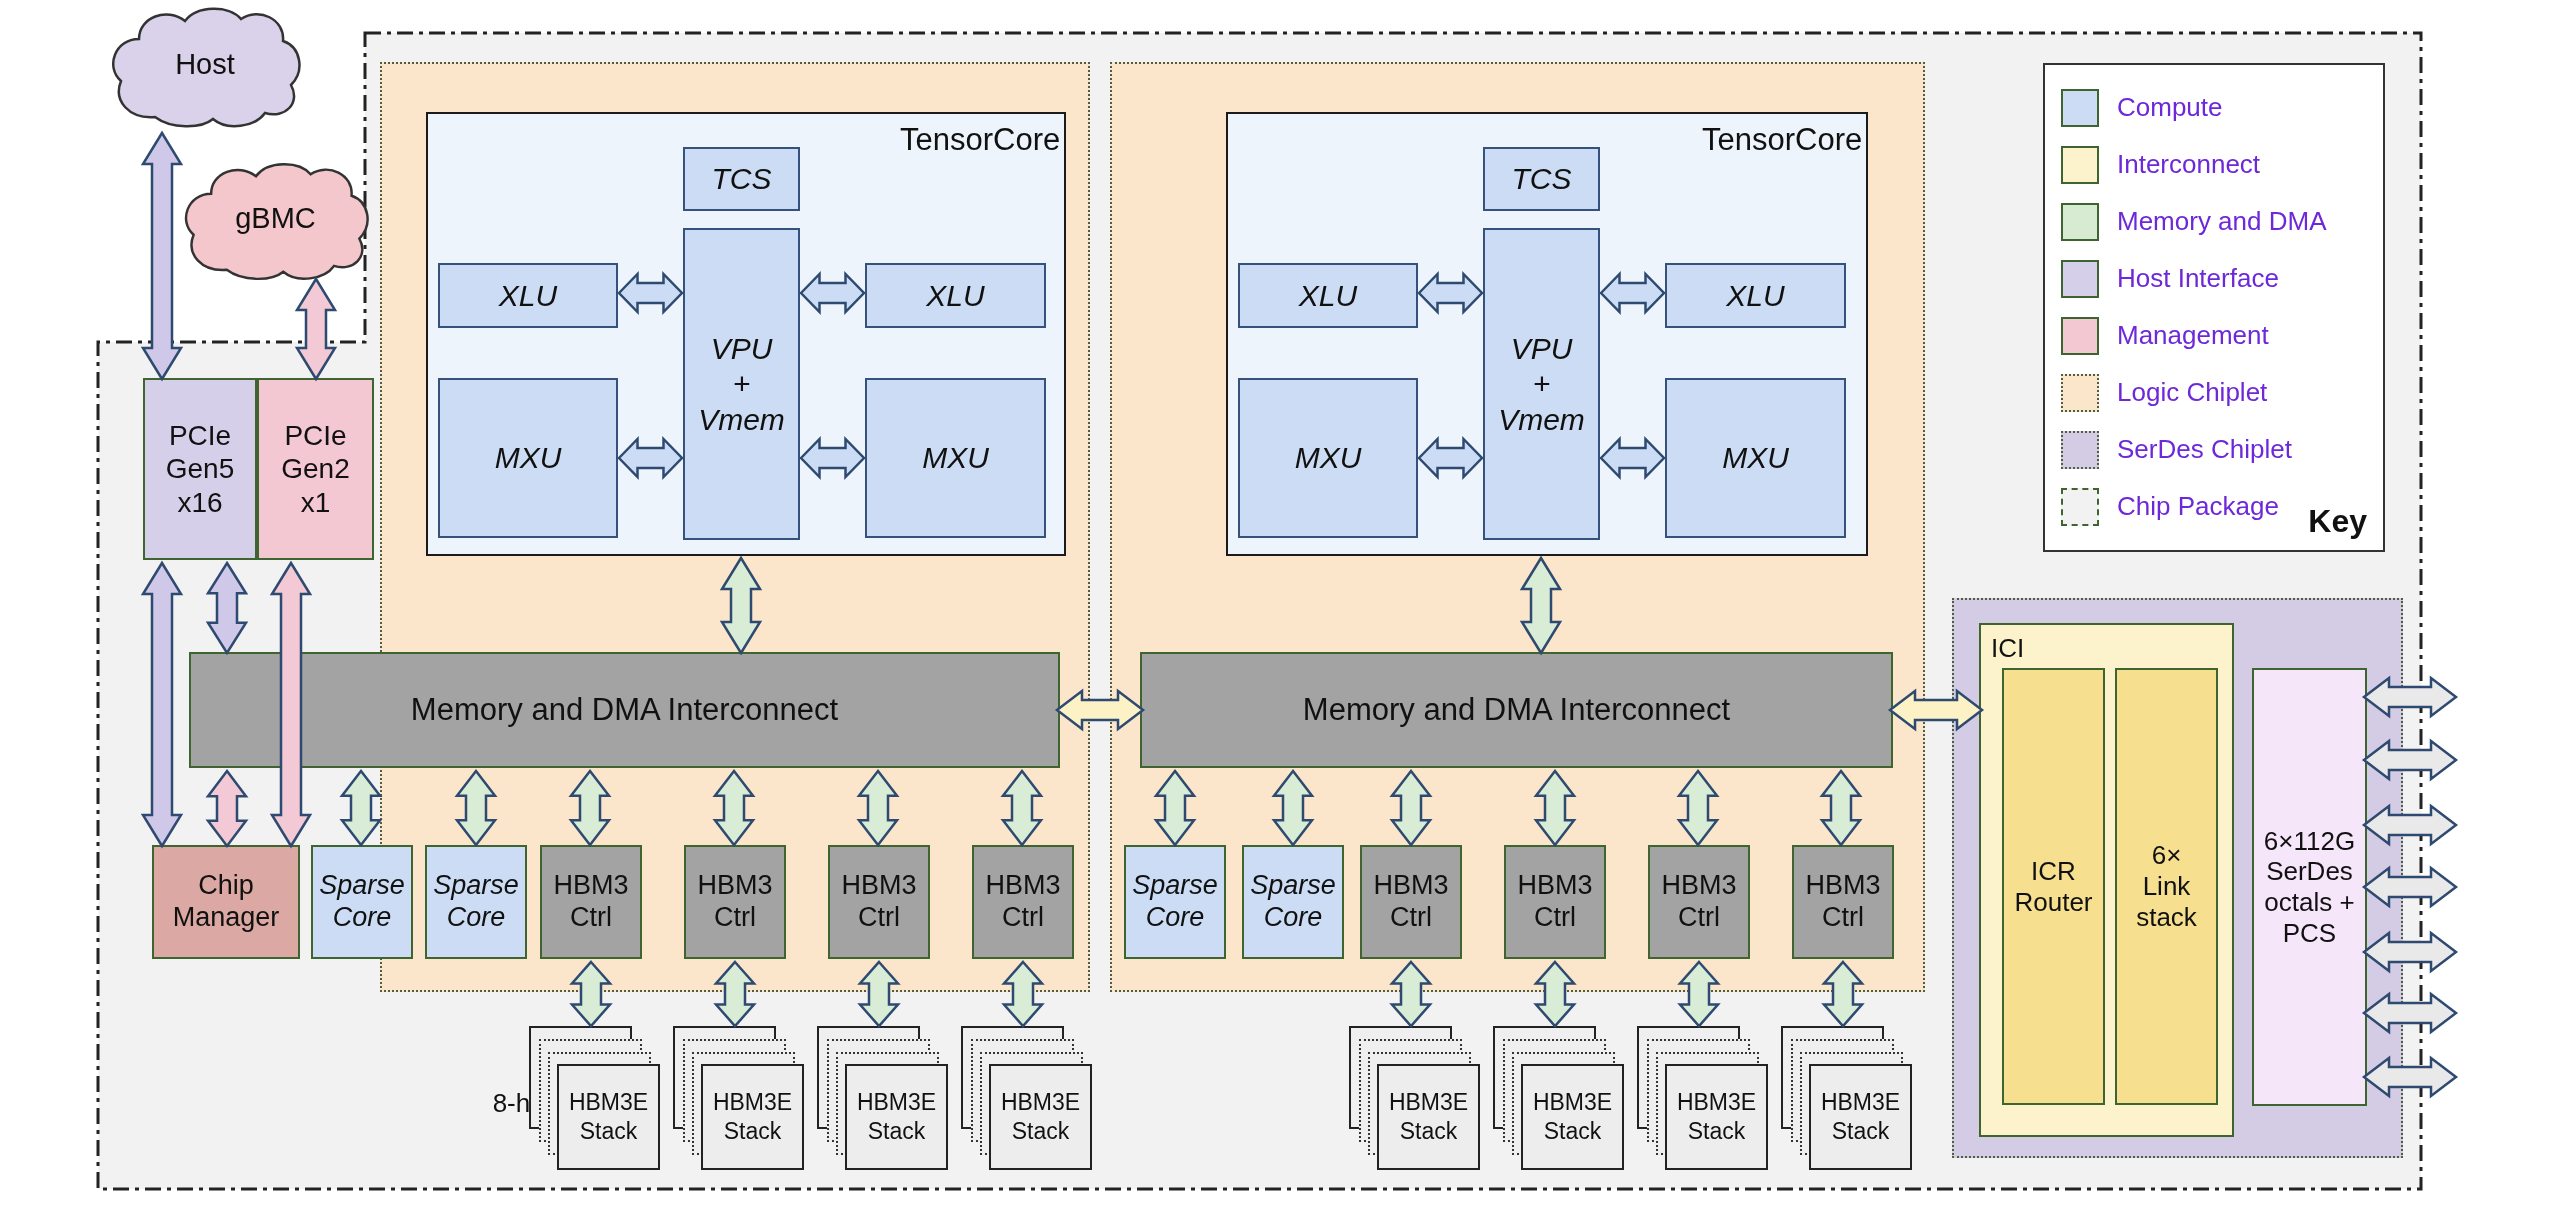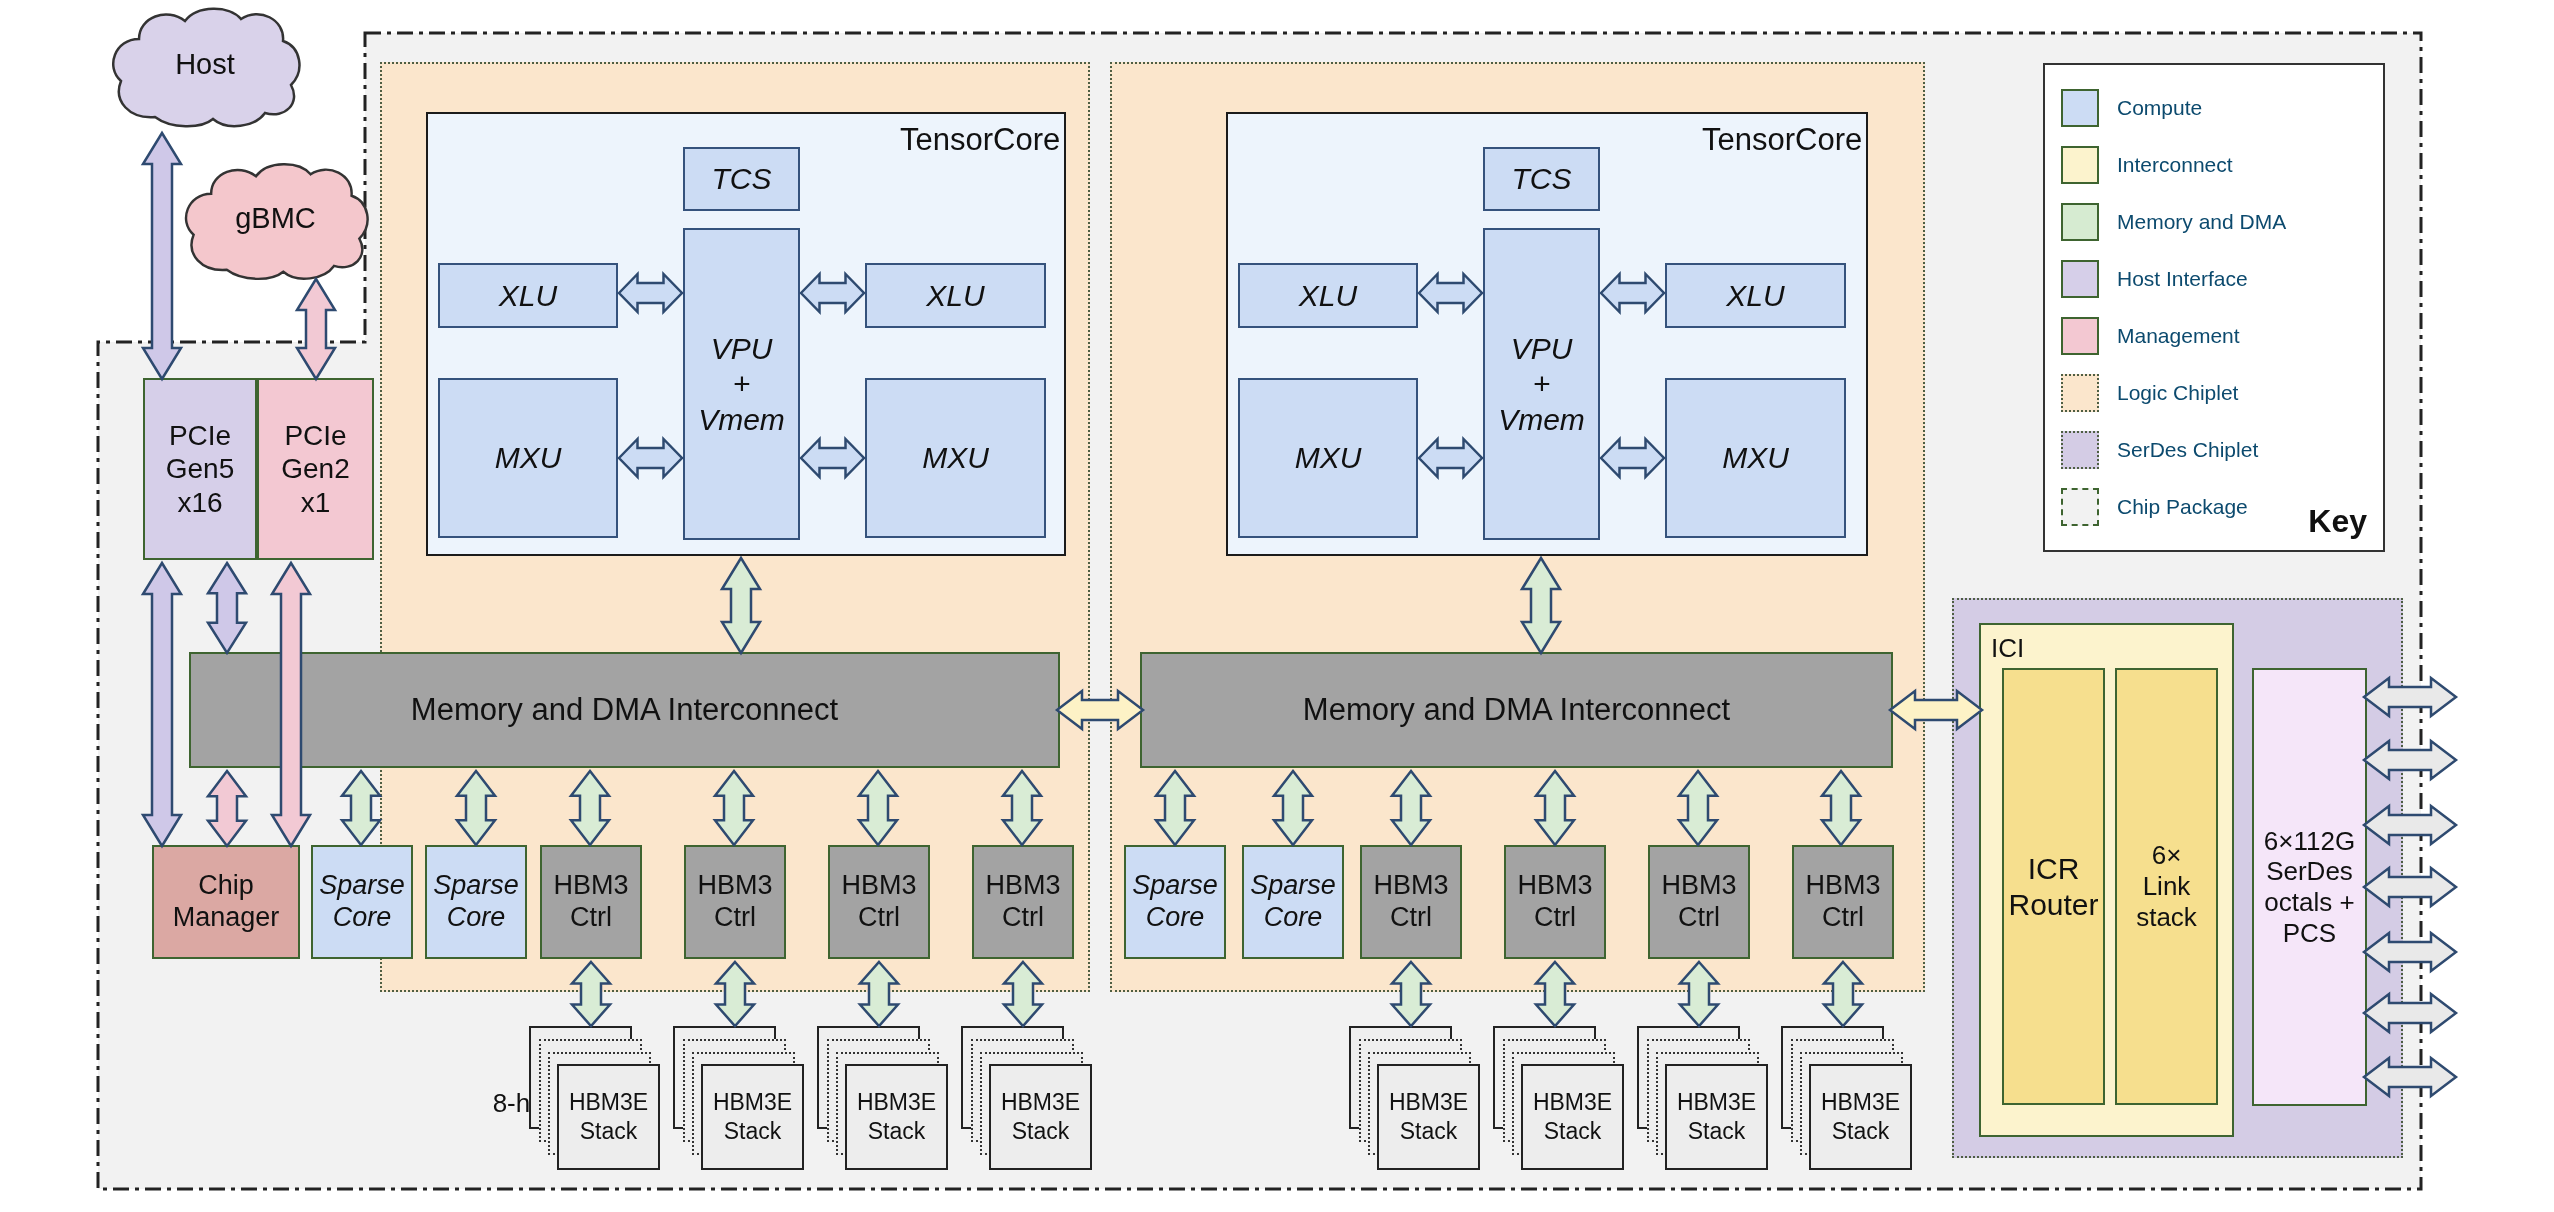--- a/index.html
+++ b/index.html
@@ -23,21 +23,21 @@
   .stack-dot{border:2px dotted #333;}
   .stack-solid{border:2.5px solid #222;}
   .stack-front{display:flex;align-items:center;justify-content:center;text-align:center;
                white-space:pre-line;background:#ededed;border:2.5px solid #222;font-size:23px;line-height:1.25;}
   .cloud-label{position:absolute;display:flex;align-items:center;justify-content:center;
                font-size:29px;z-index:3;}
   #legend{position:absolute;left:2043px;top:63px;width:342px;height:489px;background:#fff;
           border:2.5px solid #333;box-sizing:border-box;z-index:6;}
   .leg-row{display:flex;align-items:center;gap:18px;height:57px;padding-left:16px;}
   .leg-swatch{width:38px;height:38px;box-sizing:border-box;flex:0 0 auto;}
-  .leg-label{font-size:21px;color:#0c4a6e;}
+  .leg-label{font-size:26px;color:#6d28d9;}
   #legend-title{position:absolute;right:16px;bottom:10px;font-size:32px;font-weight:bold;}
   .ici-label{position:absolute;font-size:26px;z-index:3;}
   .hint-label{position:absolute;font-size:26px;z-index:3;}
   svg.arrow{position:absolute;z-index:5;overflow:visible;}
 </style>
 </head>
 <body>
 
 <div id="stage">
 
@@ -116,21 +116,21 @@
 Ctrl</div>
   <div class="box f-mem b-green" style="left:1648px;top:845px;width:102px;height:114px;">HBM3
 Ctrl</div>
   <div class="box f-mem b-green" style="left:1792px;top:845px;width:102px;height:114px;">HBM3
 Ctrl</div>
 
   <div class="hint-label" style="left:470px;top:1088px;width:66px;text-align:right;">8-hi</div>
 
   <div class="box f-icy b-green" style="left:1979px;top:623px;width:255px;height:514px;"></div>
   <div class="ici-label" style="left:1991px;top:633px;">ICI</div>
-  <div class="box f-ici-in b-green" style="left:2002px;top:668px;width:103px;height:437px;font-size:30px;">ICR
+  <div class="box f-ici-in b-green" style="left:2002px;top:668px;width:103px;height:437px;font-size:26px;">ICR
 Router</div>
   <div class="box f-ici-in b-green" style="left:2115px;top:668px;width:103px;height:437px;font-size:26px;">6×
 Link
 stack</div>
   <div class="box f-serdes b-green" style="left:2252px;top:668px;width:115px;height:438px;font-size:26px;">6×112G
 SerDes
 octals +
 PCS</div>
 
   <div id="legend">

